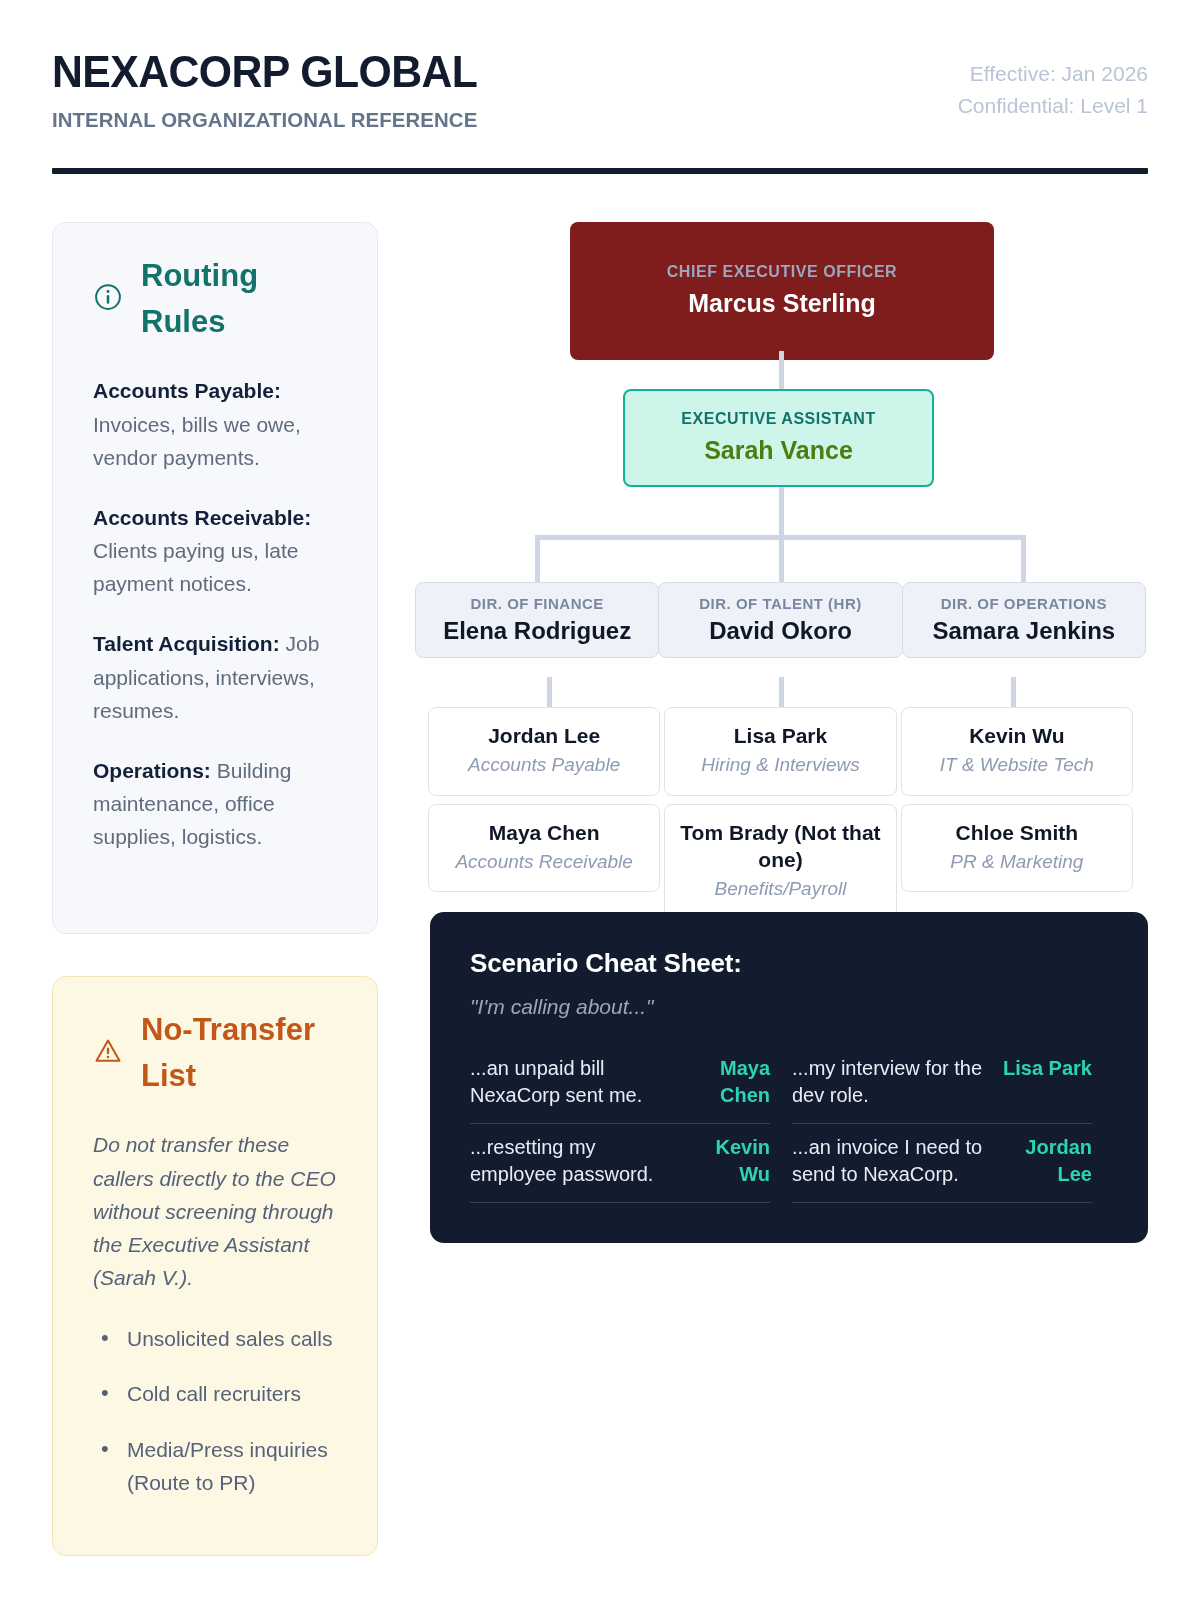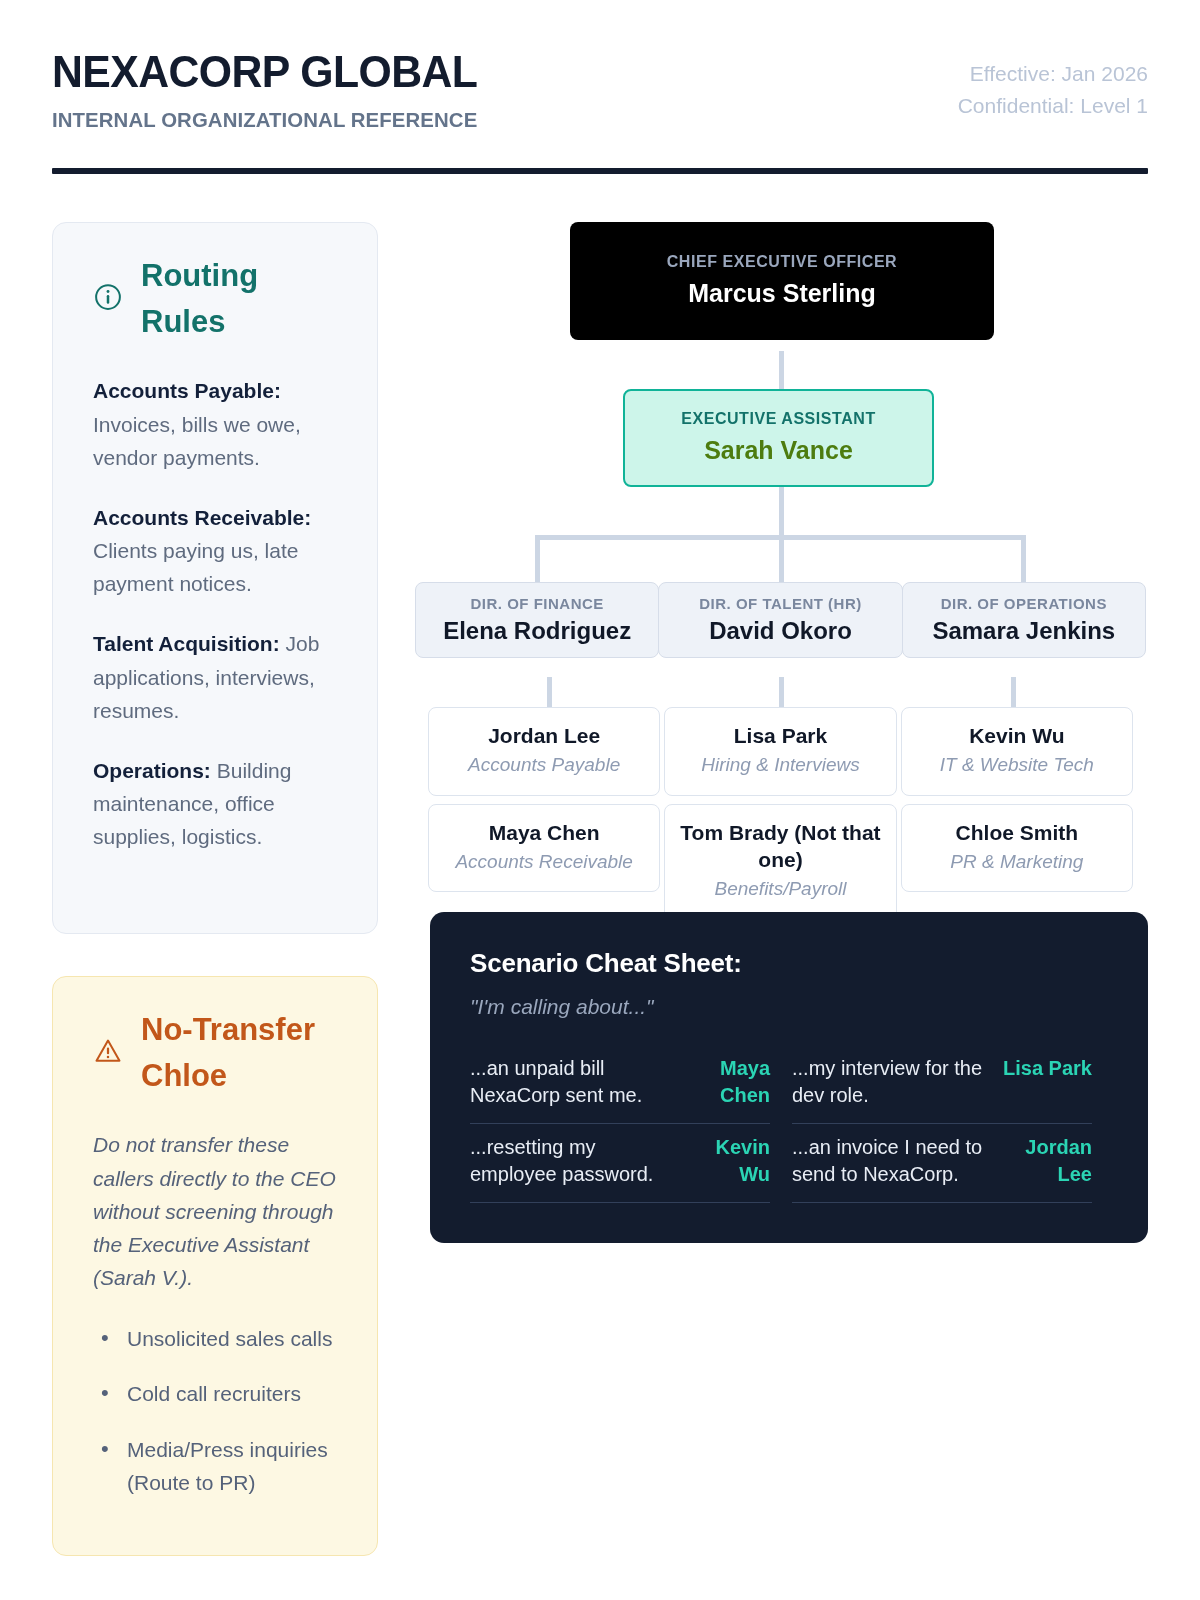--- a/index.html
+++ b/index.html
@@ -166,22 +166,22 @@
     font-size: 25px;
     font-weight: 700;
     line-height: 1.3;
     margin-top: 5px;
   }
 
   .node-ceo {
     left: 140px;
     top: 0;
     width: 424px;
-    height: 118px;
-    background: #000000;
+    height: 138px;
+    background: #7f1d1d;
     text-align: center;
   }
   .node-ceo .role { color: #9aa7bd; }
   .node-ceo .name { color: #ffffff; }
 
   .node-ea {
     left: 193px;
     top: 167px;
     width: 311px;
     height: 98px;
@@ -365,21 +365,21 @@
 
       <div class="card card-notransfer notransfer">
         <div class="card-head">
           <span class="icon-warn">
             <svg width="30" height="30" viewBox="0 0 24 24" fill="none">
               <path d="M12 3.6 L21.2 19.8 H2.8 Z" stroke="#c2571a" stroke-width="1.6" stroke-linejoin="round"></path>
               <rect x="11.1" y="9.2" width="1.8" height="5.4" rx="0.9" fill="#c2571a"></rect>
               <circle cx="12" cy="16.8" r="1" fill="#c2571a"></circle>
             </svg>
           </span>
-          <div class="title">No-Transfer Chloe</div>
+          <div class="title">No-Transfer List</div>
         </div>
 
         <div class="nt-note">Do not transfer these callers directly to the CEO without screening through the Executive Assistant (Sarah V.).</div>
 
         <ul class="nt-list">
           <li>Unsolicited sales calls</li>
           <li>Cold call recruiters</li>
           <li>Media/Press inquiries (Route to PR)</li>
         </ul>
       </div>

